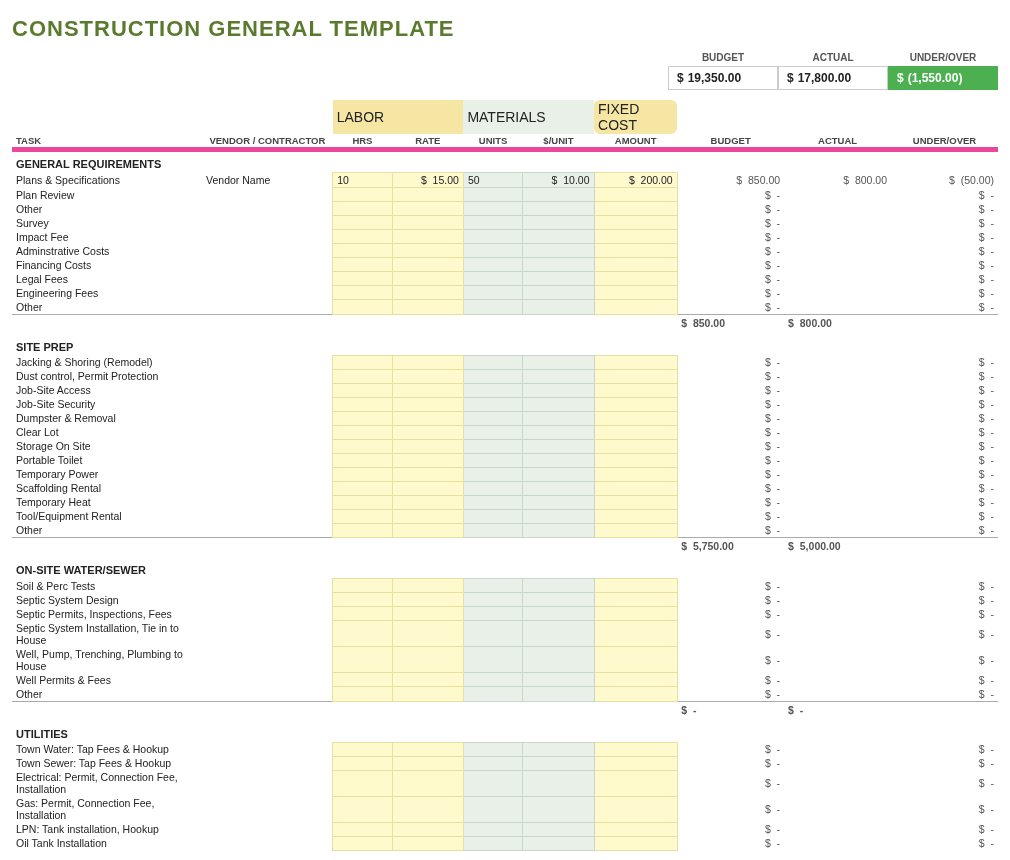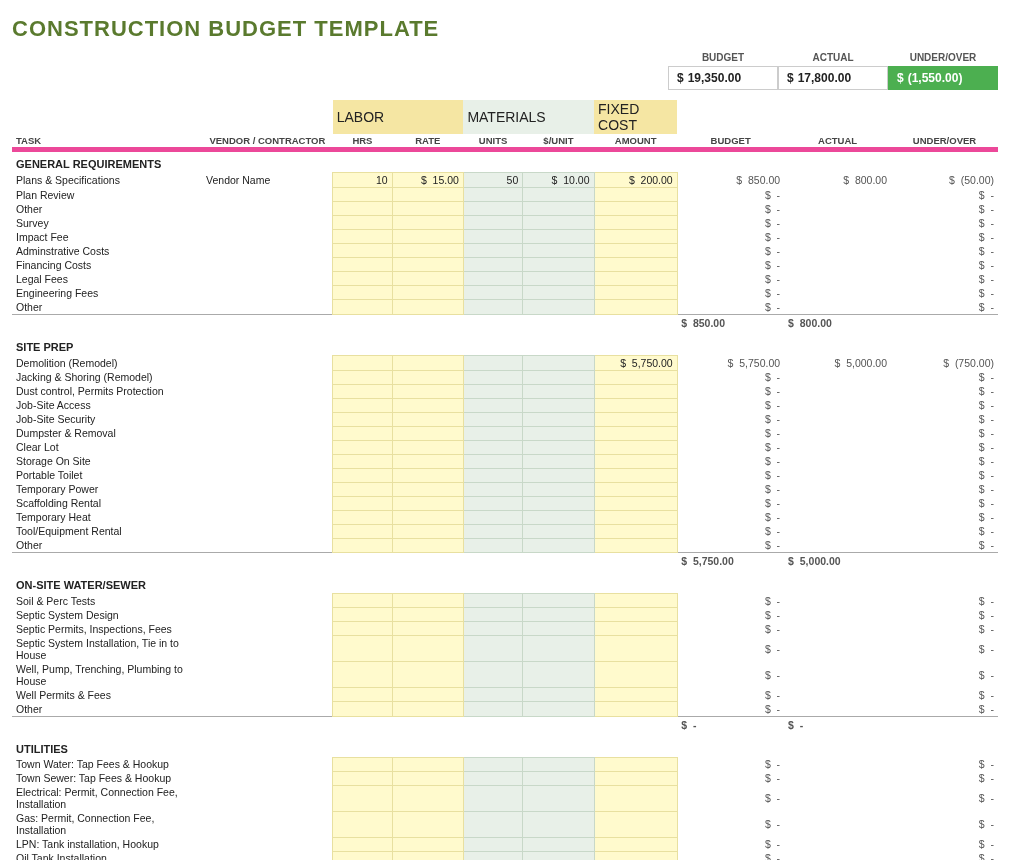--- a/index.html
+++ b/index.html
@@ -72,20 +72,21 @@
       text-align: left;
       font-weight: normal;
       font-size: 14px;
       border: 1px solid #ddd;
     }
     .col-group-header.materials-header {
       background: #e8f0e8;
     }
     .col-group-header.fixed-header {
       background: #f5e6a3;
+      border-radius: 6px;
     }
 
     
     .sub-header {
       font-size: 9.5px;
       font-weight: bold;
       color: #444;
       text-align: center;
       border-bottom: 1px solid #aaa;
       border-top: 1px solid #aaa;
@@ -117,21 +118,21 @@
       background: #e8f0e8;
       border: 1px solid #c8d8c8;
     }
     .data-row td.dollar-cell {
       color: #555;
     }
     .data-row td.right {
       text-align: right;
     }
     .data-row td.center {
-      text-align: right;
+      text-align: left;
       margin-top: 20px;
     }
 
     
     .total-row td {
       border-top: 1px solid #aaa;
       font-weight: bold;
       padding-top: 2px;
       padding-bottom: 2px;
     }
@@ -157,21 +158,21 @@
       border-bottom: 5px solid #ec4899;
     }
 
     .neg-value { color: #c00; }
   </style>
 </head>
 <body>
 
 <div class="page">
 
-  <div class="title">CONSTRUCTION BUDGET TEMPLATE</div>
+  <div class="title">CONSTRUCTION GENERAL TEMPLATE</div>
 
   <div class="top-summary">
     <div class="summary-block">
       <div class="summary-label">BUDGET</div>
       <div class="summary-value">
         <span>$</span>
         <span>19,350.00</span>
       </div>
     </div>
     <div class="summary-block">
@@ -364,45 +365,33 @@
       <td class="dollar-cell right">$ &nbsp;800.00</td>
       <td></td>
     </tr>
         <tr class="empty-row">
           <td colspan="10"></td>
         </tr>
         <tr class="section-title">
           <td colspan="10">SITE PREP</td>
         </tr>
         <tr class="data-row">
-      <td>Demolition (Remodel)</td>
-      <td></td>
-      <td class="yellow-cell"></td>
-      <td class="yellow-cell"></td>
-      <td class="green-cell"></td>
-      <td class="green-cell"></td>
-      <td class="yellow-cell right">$&nbsp;&nbsp;5,750.00</td>
-      <td class="dollar-cell right">$ &nbsp;5,750.00</td>
-      <td class="dollar-cell right">$ &nbsp;5,000.00</td>
-      <td class="dollar-cell right neg-value">$ &nbsp;(750.00)</td>
-    </tr>
-        <tr class="data-row">
       <td>Jacking &amp; Shoring (Remodel)</td>
       <td></td>
       <td class="yellow-cell"></td>
       <td class="yellow-cell"></td>
       <td class="green-cell"></td>
       <td class="green-cell"></td>
       <td class="yellow-cell"></td>
       <td class="dollar-cell right">$ &nbsp;-</td>
       <td></td>
       <td class="dollar-cell right ">$ &nbsp;-</td>
     </tr>
         <tr class="data-row">
-      <td>Dust control, Permits Protection</td>
+      <td>Dust control, Permit Protection</td>
       <td></td>
       <td class="yellow-cell"></td>
       <td class="yellow-cell"></td>
       <td class="green-cell"></td>
       <td class="green-cell"></td>
       <td class="yellow-cell"></td>
       <td class="dollar-cell right">$ &nbsp;-</td>
       <td></td>
       <td class="dollar-cell right ">$ &nbsp;-</td>
     </tr>

